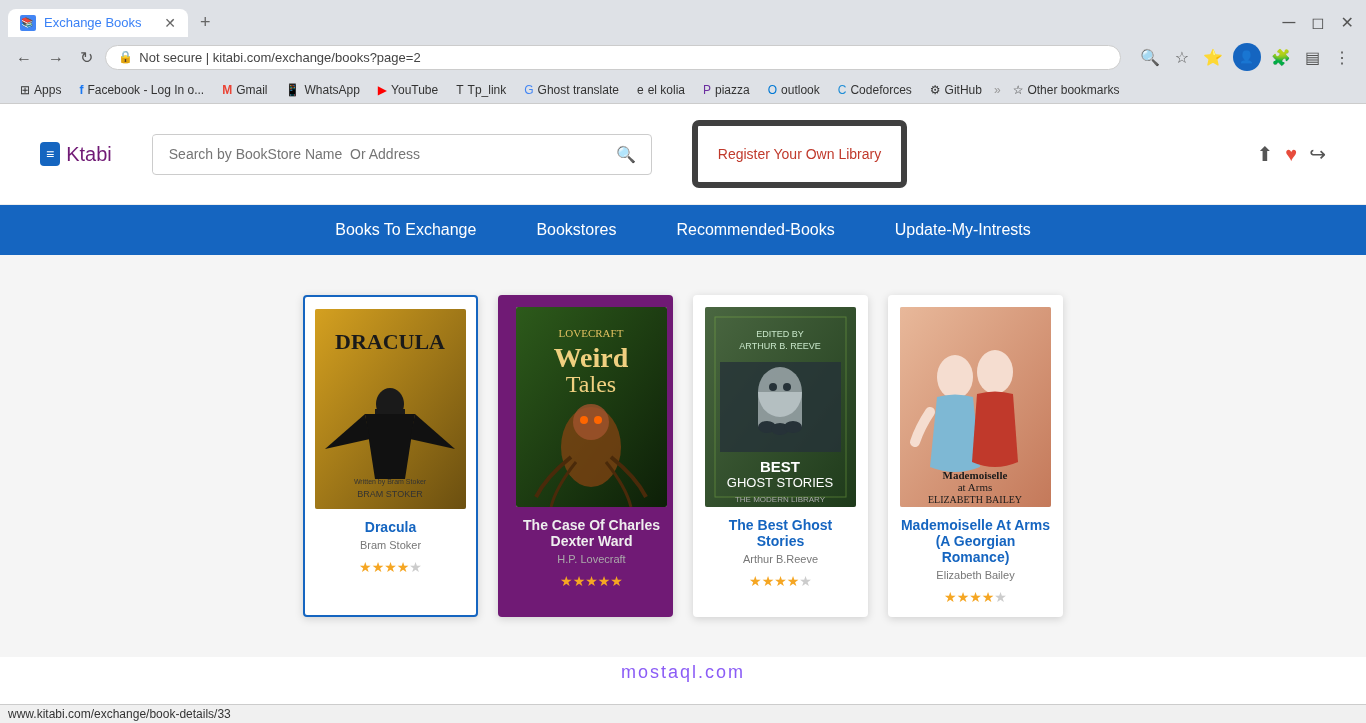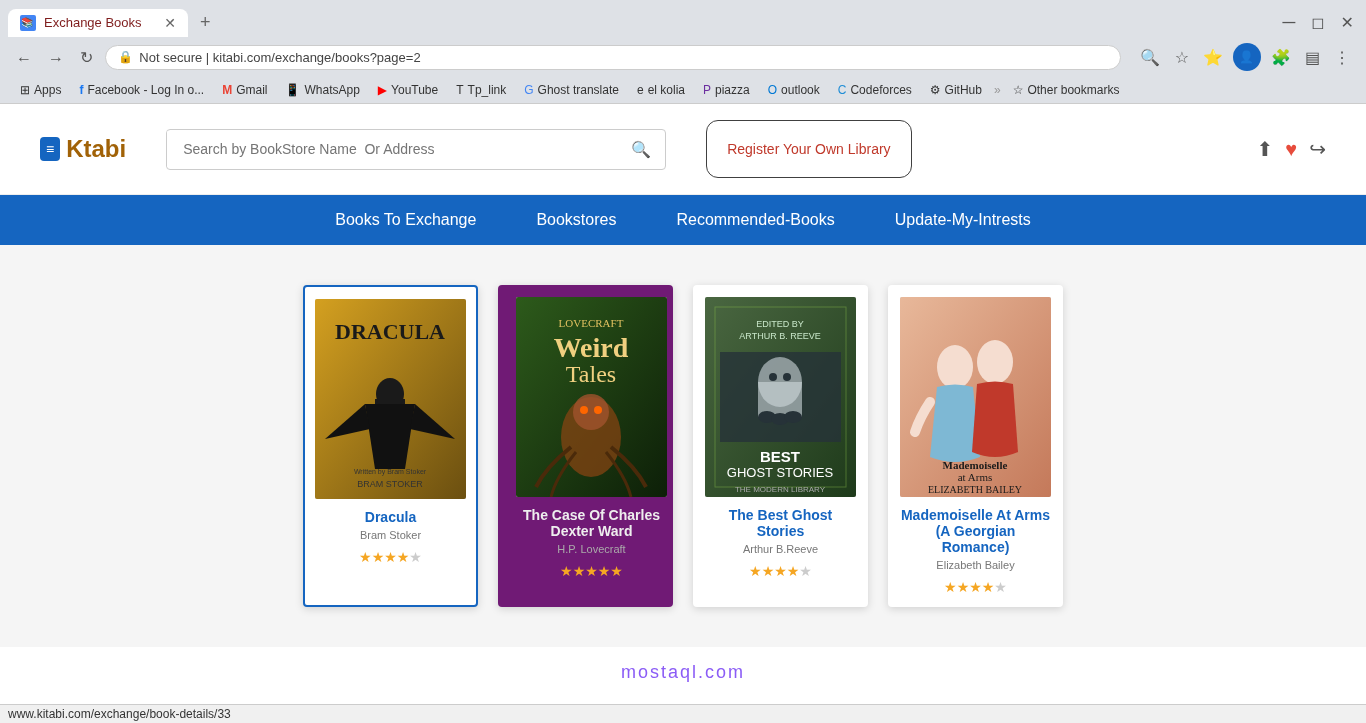--- a/index.html
+++ b/index.html
@@ -3,21 +3,21 @@
   <meta charset="utf-8">
   <style>
     * { margin: 0; padding: 0; box-sizing: border-box; }
     body { font-family: Arial, sans-serif; background: #f0f0f0; width: 1366px; height: 723px; overflow: hidden; }
 
     
     .browser-chrome { background: #dee1e6; width: 100%; }
     .tab-bar { display: flex; align-items: center; padding: 8px 8px 0; gap: 4px; }
     .tab { display: flex; align-items: center; background: white; border-radius: 8px 8px 0 0; padding: 6px 12px; font-size: 13px; gap: 8px; min-width: 180px; }
     .tab-favicon { width: 16px; height: 16px; background: #4285f4; border-radius: 2px; display: inline-block; }
-    .tab-title { font-size: 13px; color: #7f1d1d; flex: 1; }
+    .tab-title { font-size: 13px; color: #3b82f6; flex: 1; }
     .tab-close { color: #666; cursor: pointer; font-size: 14px; }
     .new-tab-btn { background: none; border: none; font-size: 18px; color: #666; cursor: pointer; padding: 4px 8px; }
 
     .address-bar-row { display: flex; align-items: center; padding: 6px 12px; gap: 8px; background: #dee1e6; }
     .nav-btn { background: none; border: none; font-size: 16px; color: #555; cursor: pointer; padding: 4px; border-radius: 50%; }
     .address-bar { flex: 1; display: flex; align-items: center; background: white; border-radius: 20px; padding: 4px 12px; gap: 6px; font-size: 13px; color: #444; border: 1px solid #ccc; }
     .lock-icon { color: #f44; font-size: 12px; }
     .address-text { flex: 1; }
     .toolbar-icons { display: flex; align-items: center; gap: 6px; margin-left: 8px; }
     .toolbar-icon { background: none; border: none; font-size: 16px; color: #555; cursor: pointer; padding: 4px; border-radius: 50%; }
@@ -27,25 +27,25 @@
     .bm-icon { font-size: 12px; }
     .bookmark-divider { color: #999; margin: 0 2px; }
 
     
     .page-content { background: white; height: calc(723px - 86px); }
 
     
     .site-header { display: flex; align-items: center; padding: 16px 40px; border-bottom: 1px solid #eee; gap: 20px; }
     .logo { display: flex; align-items: center; gap: 6px; text-decoration: none; }
     .logo-icon { background: #1565c0; color: white; padding: 4px 6px; border-radius: 4px; font-size: 14px; font-weight: bold; }
-    .logo-text { font-size: 24px; font-weight: bold; color: #a16207; }
+    .logo-text { font-size: 20px; font-weight: normal; color: #701a75; }
     .search-bar { flex: 1; max-width: 500px; display: flex; align-items: center; border: 1px solid #ccc; border-radius: 4px; overflow: hidden; margin: 0 20px; gap: 20px; }
     .search-input { flex: 1; padding: 10px 16px; border: none; outline: none; font-size: 14px; color: #999; }
     .search-btn { background: none; border: none; padding: 10px 14px; cursor: pointer; font-size: 16px; color: #555; }
-    .register-btn { border: 1px solid #404040; color: #c0392b; background: none; padding: 20px 20px; border-radius: 12px; cursor: pointer; font-size: 14px; white-space: nowrap; }
+    .register-btn { border: 6px solid #404040; color: #c0392b; background: none; padding: 20px 20px; border-radius: 7px; cursor: pointer; font-size: 14px; white-space: nowrap; }
     .header-icons { display: flex; align-items: center; gap: 12px; margin-left: auto; }
     .header-icon-btn { background: none; border: none; font-size: 20px; color: #555; cursor: pointer; }
 
     
     .site-nav { background: #1565c0; display: flex; justify-content: center; gap: 60px; padding: 16px 0; }
     .nav-item { color: white; text-decoration: none; font-size: 16px; cursor: pointer; }
 
     
     .main-content { padding: 40px; display: flex; gap: 20px; justify-content: center; background: #f5f5f5; min-height: 400px; }
 

